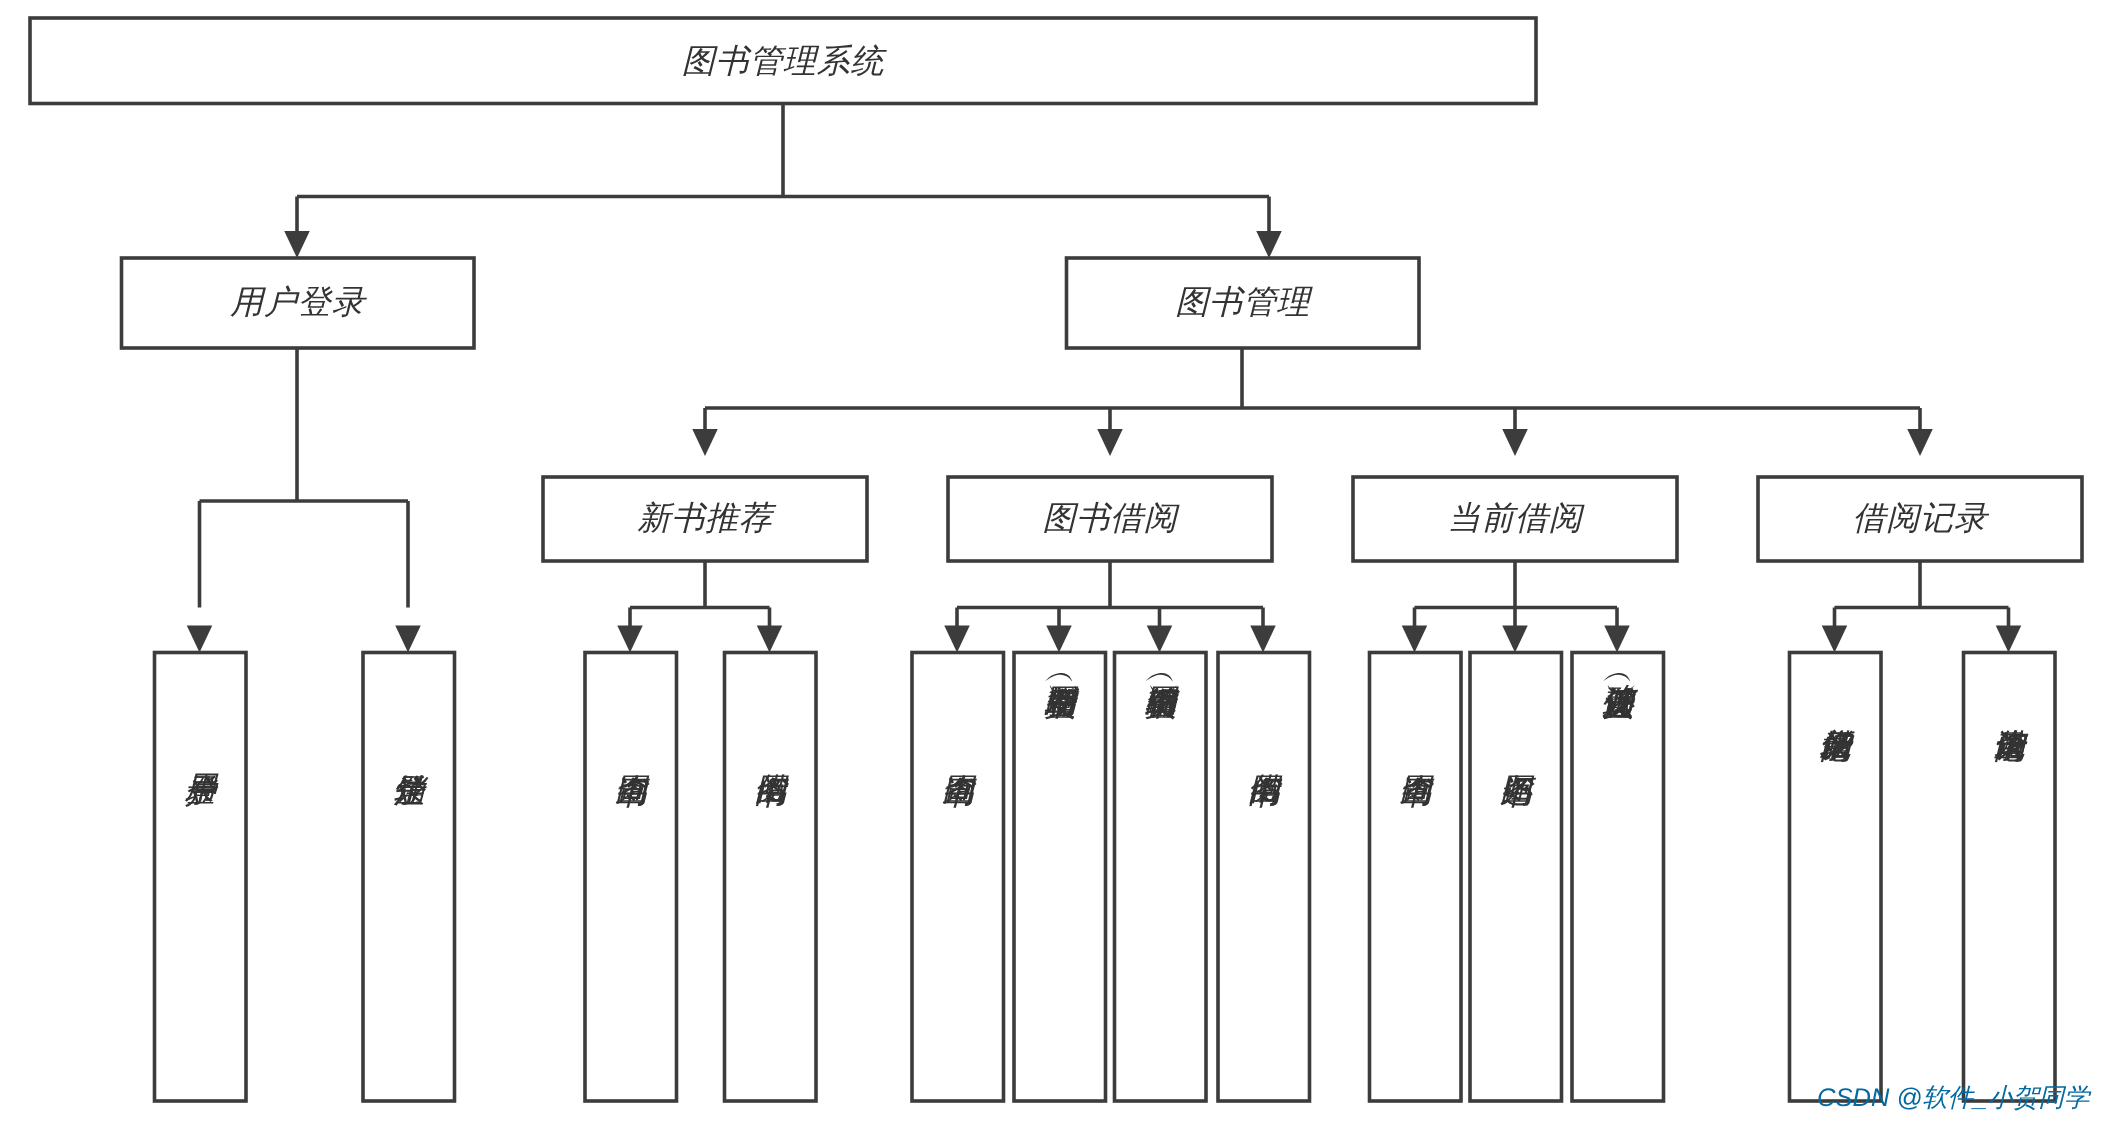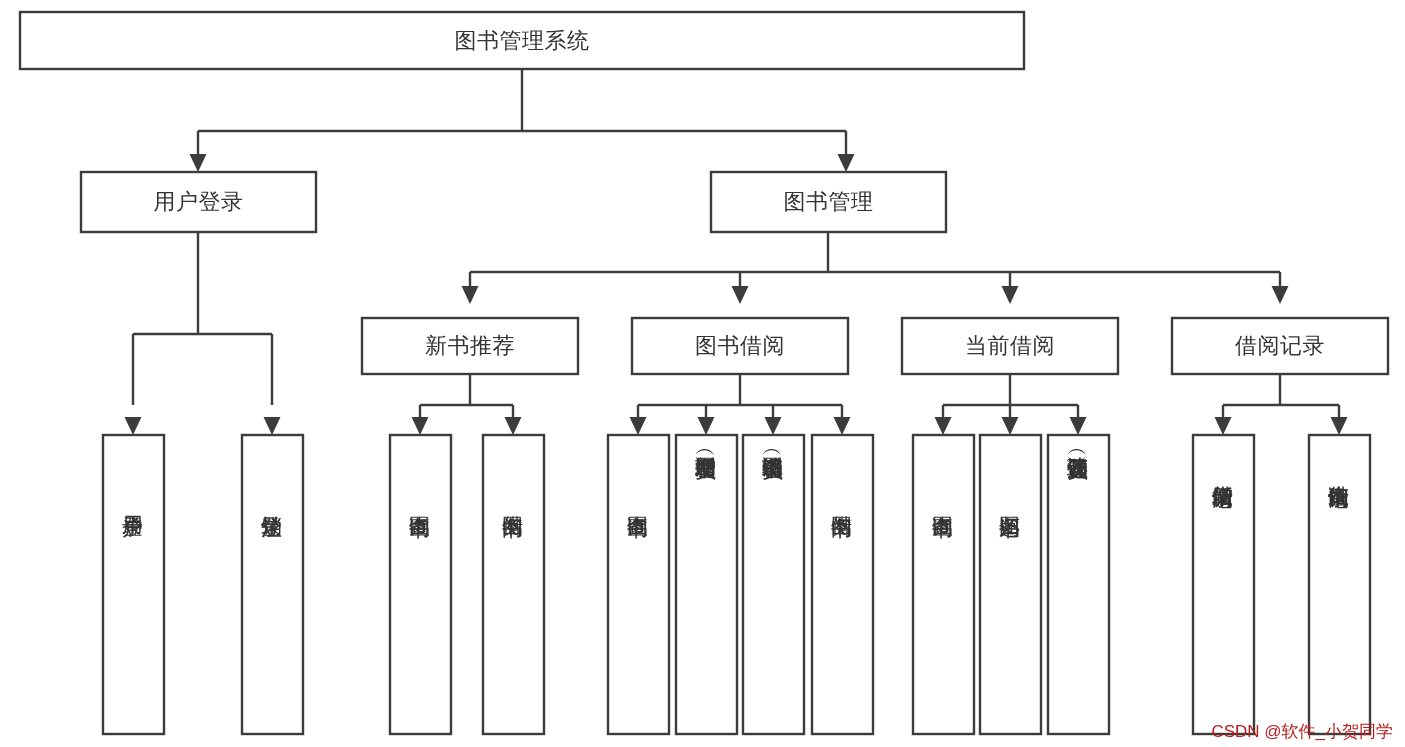--- a/index.html
+++ b/index.html
@@ -12,20 +12,21 @@
     width: 1405px;
     height: 747px;
     font-family: "Liberation Sans", "DejaVu Sans", sans-serif;
     overflow: hidden;
     position: relative;
   }
   #diagram-root {
     position: relative;
     width: 1405px;
     height: 747px;
+    font-style: italic;
   }
   svg.diagram-canvas {
     position: absolute;
     left: 0;
     top: 0;
     width: 1405px;
     height: 747px;
     display: block;
   }
   .node-box {
@@ -59,21 +60,21 @@
   .arrow-head {
     fill: #3c3c3c;
     stroke: none;
   }
   .watermark-text {
     position: absolute;
     right: 12px;
     bottom: 4px;
     font-family: "Liberation Sans", "DejaVu Sans", sans-serif;
     font-size: 17px;
-    color: #b91c1c;
+    color: #0369a1;
     white-space: nowrap;
     pointer-events: none;
     user-select: none;
   }
 </style>
 </head>
 <body>
 
 <div id="diagram-root">
 

